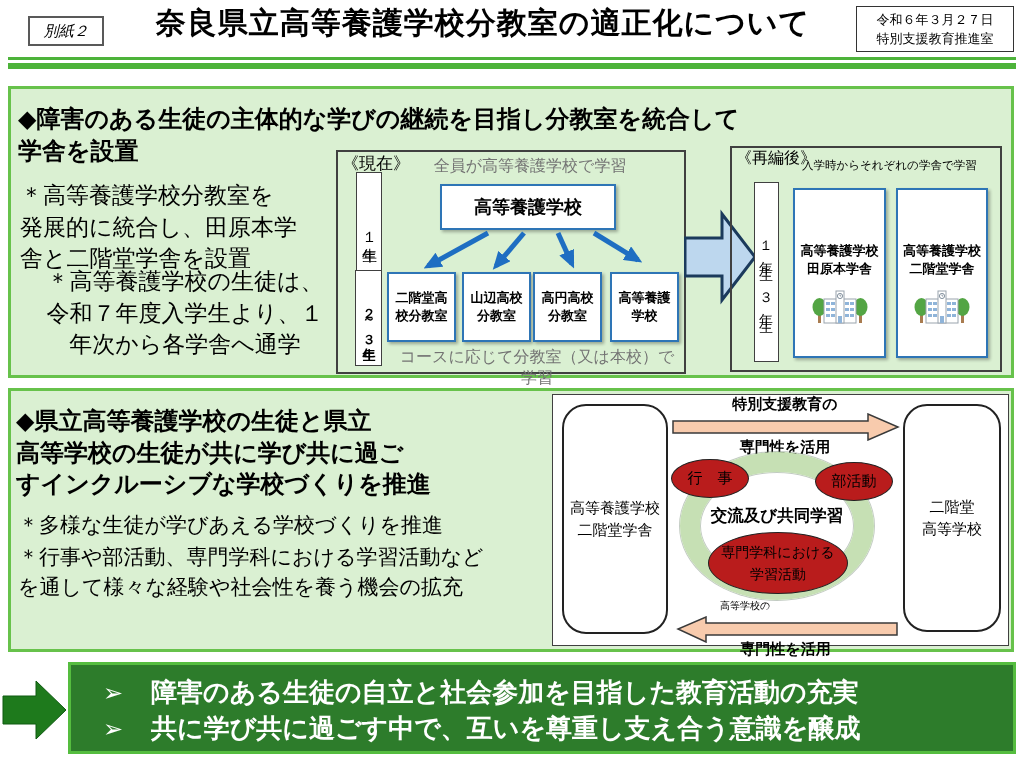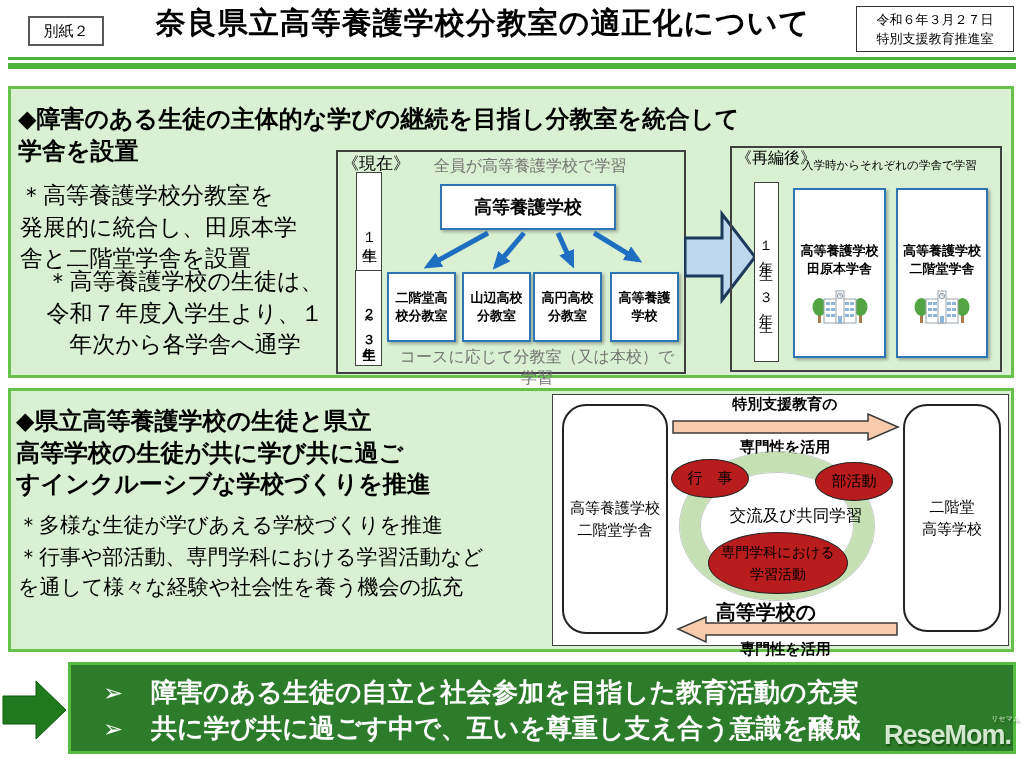--- a/index.html
+++ b/index.html
@@ -6,21 +6,21 @@
   #stage{
     position:relative;width:1024px;height:768px;overflow:hidden;background:#ffffff;
     font-family:"Liberation Sans","DejaVu Sans",sans-serif;color:#000;
   }
   .abs{position:absolute;box-sizing:border-box;}
   .ml{white-space:pre-line;}
   .vert{writing-mode:vertical-rl;text-orientation:upright;}
   .center{display:flex;align-items:center;justify-content:center;text-align:center;}
 
   
-  .tag-box{left:28px;top:16px;width:76px;height:30px;border:2px solid #595959;font-size:15px;background:#fff;}
+  .tag-box{left:28px;top:16px;width:76px;height:30px;border:2px solid #595959;font-size:15px;background:#fff;font-style:italic;}
   .main-title{left:118px;top:0;width:730px;height:46px;font-size:30px;font-weight:600;letter-spacing:1px;text-align:right;}
   .date-box{left:856px;top:6px;width:158px;height:46px;border:1.5px solid #333;font-size:13px;line-height:1.5;flex-direction:column;}
   .hline{left:8px;width:1008px;background:#4db33a;}
   .hline.thin{top:57px;height:3px;}
   .hline.thick{top:63px;height:6px;}
 
   
   .sec{background:#daf0d2;border:3px solid #67c24b;}
   .sec1{left:8px;top:86px;width:1006px;height:292px;}
   .sec2{left:8px;top:388px;width:1006px;height:264px;}
@@ -179,42 +179,38 @@
 
   <div class="abs center" style="left:700px;top:395px;width:170px;font-size:15px;font-weight:700;">特別支援教育の</div>
   <svg class="abs" style="left:672px;top:413px;" width="228" height="28">
     <polygon points="1,8 196,8 196,1 226,14 196,27 196,20 1,20" fill="#f8cbad" stroke="#3a3a3a" stroke-width="1.5"></polygon>
   </svg>
   <div class="abs center" style="left:710px;top:438px;width:150px;font-size:15px;font-weight:700;">専門性を活用</div>
 
   <div class="abs ring" style="left:680px;top:452px;width:194px;height:148px;"></div>
   <div class="abs center ellipse" style="left:671px;top:459px;width:78px;height:39px;font-size:15px;">行　事</div>
   <div class="abs center ellipse" style="left:815px;top:462px;width:78px;height:39px;font-size:15px;">部活動</div>
-  <div class="abs center" style="left:716px;top:505px;width:160px;font-size:16.5px;font-weight:400;">交流及び共同学習</div>
+  <div class="abs center" style="left:697px;top:505px;width:160px;font-size:16.5px;font-weight:700;">交流及び共同学習</div>
   <div class="abs center ml ellipse" style="left:708px;top:532px;width:140px;height:62px;font-size:14px;line-height:1.6;">専門学科における
 学習活動</div>
 
-  <div class="abs center" style="left:691px;top:599px;width:150px;font-size:20px;font-weight:700;">高等学校の</div>
+  <div class="abs center" style="left:670px;top:599px;width:150px;font-size:10px;font-weight:400;">高等学校の</div>
   <svg class="abs" style="left:676px;top:616px;" width="222" height="27">
     <polygon points="221,7 30,7 30,1 2,13 30,26 30,19 221,19" fill="#f8cbad" stroke="#3a3a3a" stroke-width="1.5"></polygon>
   </svg>
   <div class="abs center" style="left:708px;top:640px;width:155px;font-size:15px;font-weight:700;z-index:5;">専門性を活用</div>
 
   <svg class="abs" style="left:2px;top:676px;" width="66" height="68">
     <polygon points="1,20 34,20 34,5 64,34 34,63 34,48 1,48" fill="#1e7a1c" stroke="#0e5a10"></polygon>
   </svg>
   <div class="abs conclusion">
     <div class="c-line" style="top:10px;">
       <span class="c-bullet">➢</span>
       <span>障害のある生徒の自立と社会参加を目指した教育活動の充実</span>
     </div>
     <div class="c-line" style="top:46px;">
       <span class="c-bullet">➢</span>
       <span>共に学び共に過ごす中で、互いを尊重し支え合う意識を醸成</span>
     </div>
   </div>
 
-  <div class="abs watermark">
-    <small>リセマム</small>
-    <span>ReseMom.</span>
-  </div>
 
 </div>
 
 </body></html>

